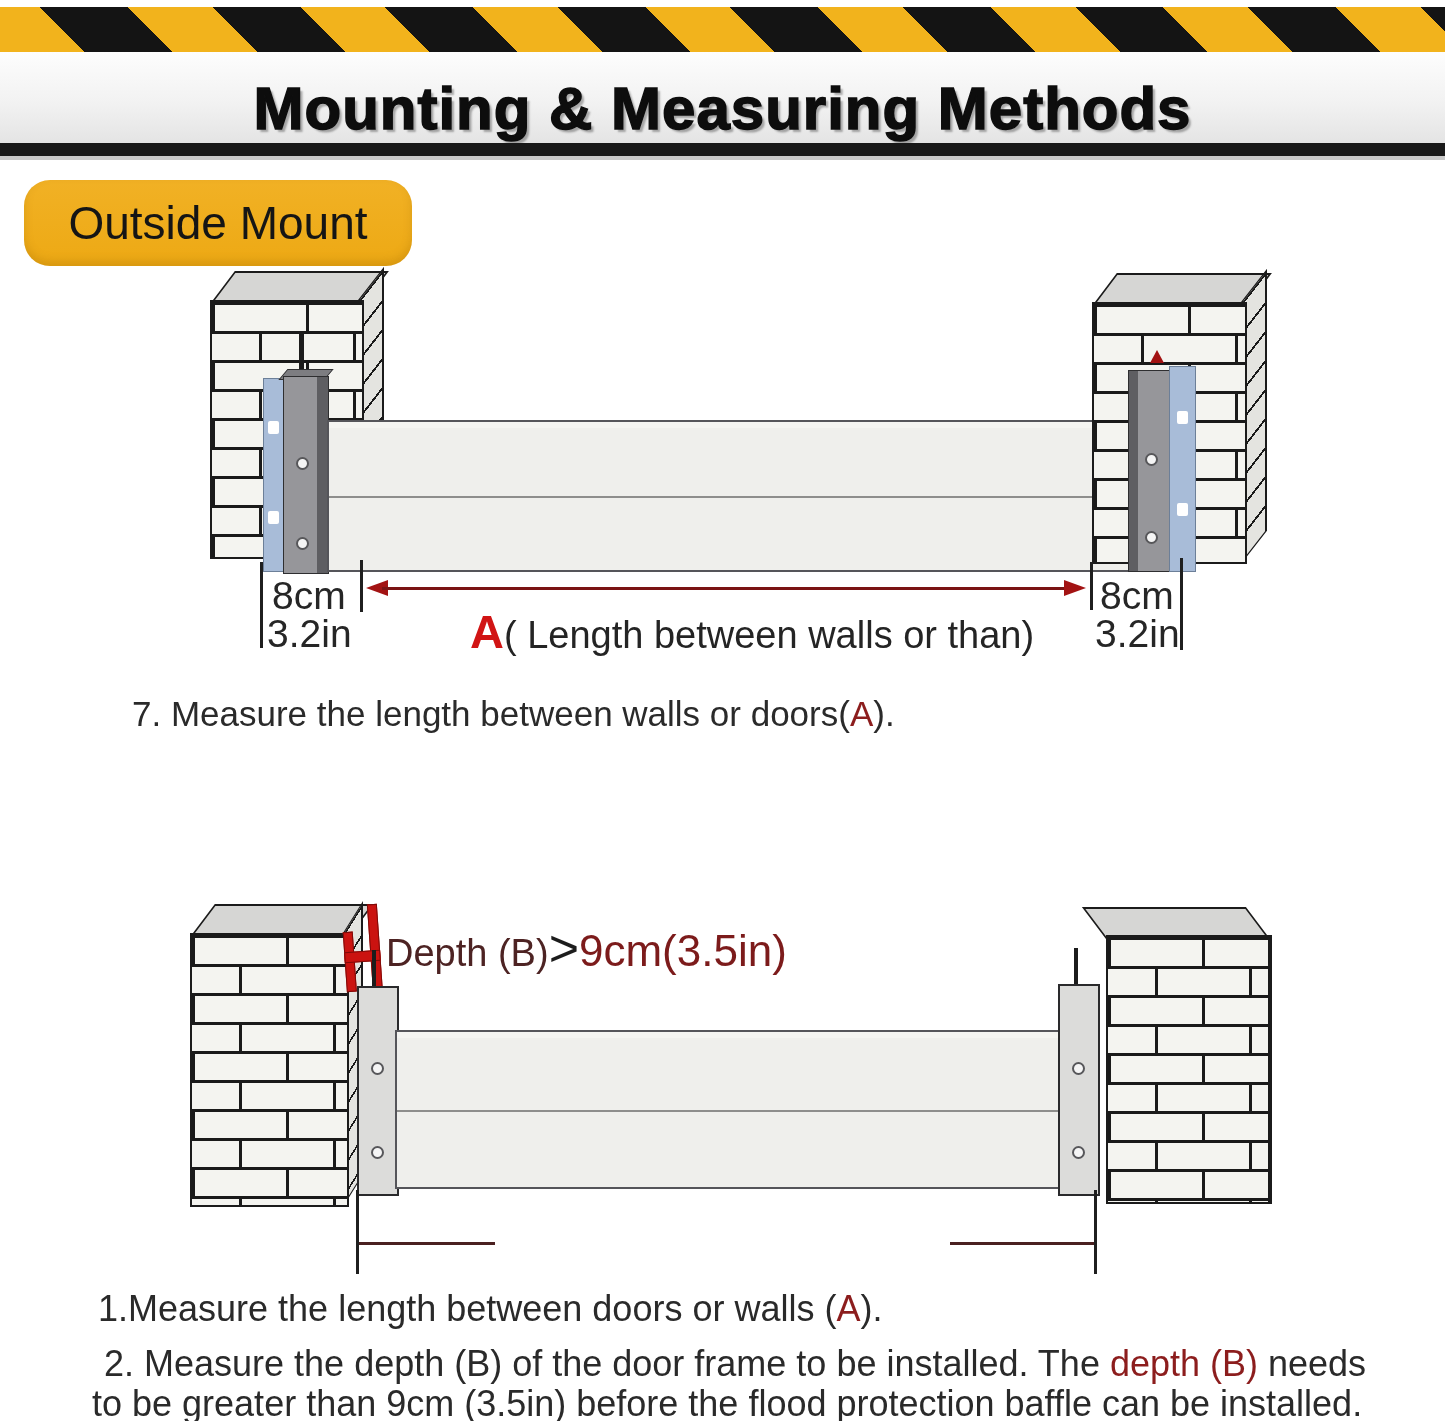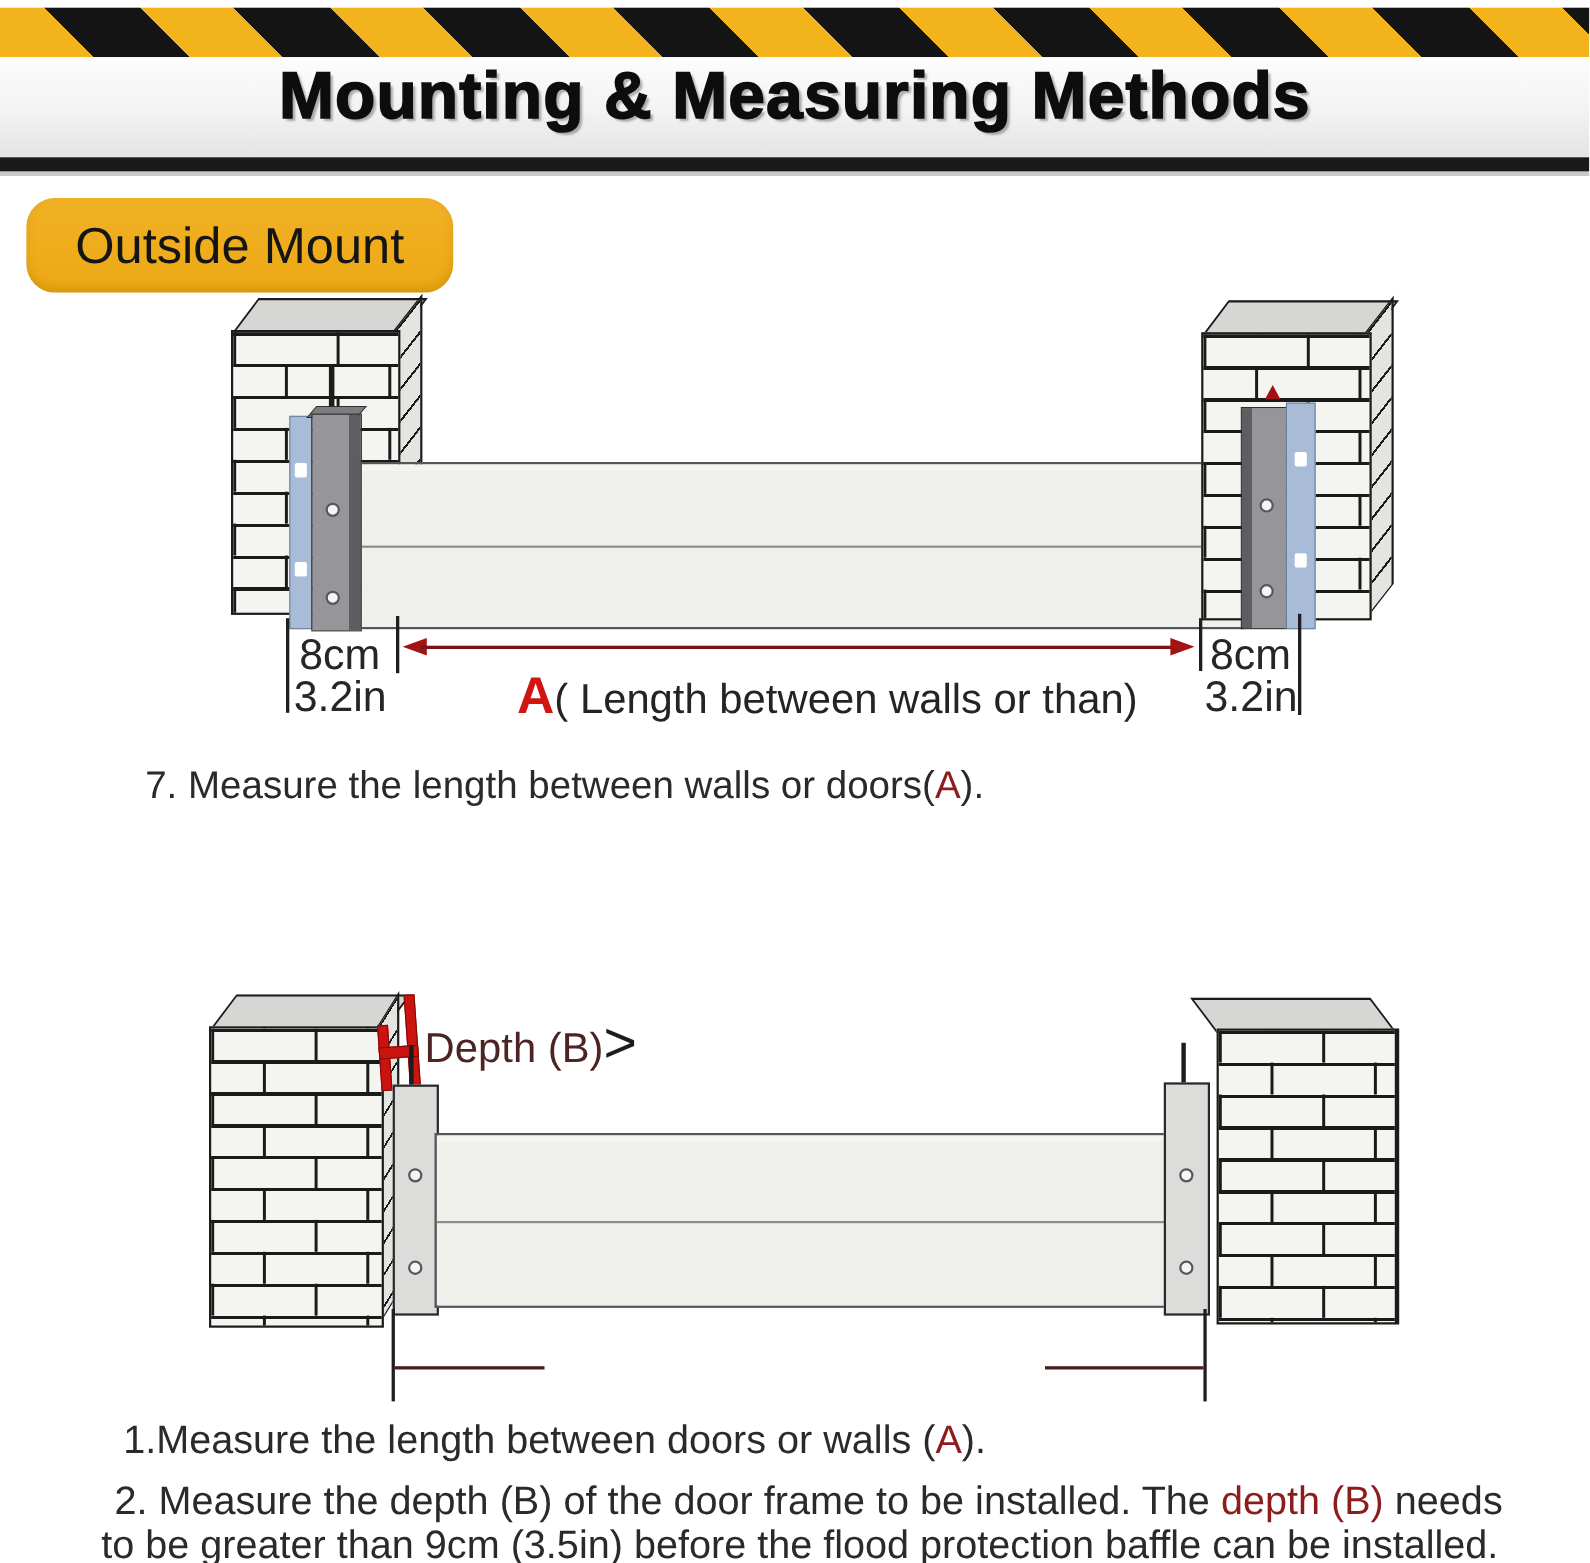--- a/index.html
+++ b/index.html
@@ -9,21 +9,21 @@
   }
   .abs{position:absolute;}
   
   .stripes{
     left:0;top:7px;width:1445px;height:45px;
     background:repeating-linear-gradient(45deg,#f2b31c 0 60px,#141414 60px 122px);
   }
   .title-band{
     left:0;top:52px;width:1445px;height:91px;
     background:linear-gradient(180deg,#fdfdfd 0%,#f2f2f2 55%,#e4e4e4 100%);
-    display:flex;align-items:flex-start;justify-content:center;
+    display:flex;align-items:flex-end;justify-content:center;
   }
   .title{
     font-size:60px;font-weight:700;color:#0d0d0d;letter-spacing:1px;
     -webkit-text-stroke:1.5px #0d0d0d;
     text-shadow:3px 3px 2px rgba(0,0,0,0.30);
     white-space:nowrap;
   }
   .black-bar{left:0;top:143px;width:1445px;height:13px;background:#191919;}
   .gray-line{left:0;top:156px;width:1445px;height:4px;background:#c9c9c9;}
   
@@ -168,20 +168,21 @@
 
   <div class="abs hmark" style="left:342px;top:905px;width:40px;height:90px;transform:rotate(-4deg);">
     <div style="left:2px;top:26px;width:8px;height:58px;"></div>
     <div style="left:28px;top:0;width:8px;height:84px;"></div>
     <div style="left:2px;top:46px;width:34px;height:9px;"></div>
   </div>
 
   <div class="abs" style="left:386px;top:918px;display:flex;align-items:baseline;">
     <span class="depth-l">Depth (B) </span>
     <span class="depth-gt">&gt;</span>
+    <span class="depth-v">9cm(3.5in)</span>
   </div>
 
   <div class="abs joint" style="left:372px;top:950px;width:4px;height:38px;"></div>
   <div class="abs channel-light" style="left:357px;top:986px;width:38px;height:206px;">
     <div class="hole" style="left:12px;top:74px;"></div>
     <div class="hole" style="left:12px;top:158px;"></div>
   </div>
 
   <div class="abs barrier" style="left:395px;top:1030px;width:665px;height:155px;">
     <div class="divider"></div>
@@ -193,21 +194,21 @@
     <div class="hole" style="left:12px;top:160px;"></div>
   </div>
   <div class="abs topface" style="left:1106px;top:907px;width:160px;height:28px;transform:skewX(37deg);transform-origin:bottom left;"></div>
   <div class="abs brickF" style="left:1106px;top:935px;width:160px;height:265px;border-right:4px solid #1b1b1b;"></div>
 
   <div class="abs tick" style="left:356px;top:1190px;height:84px;"></div>
   <div class="abs redline" style="left:359px;top:1242px;width:136px;"></div>
   <div class="abs redline" style="left:950px;top:1242px;width:144px;"></div>
   <div class="abs tick" style="left:1094px;top:1190px;height:84px;"></div>
 
-  <div class="abs bstep" style="left:112px;top:1288px;text-align:center;">
+  <div class="abs bstep" style="left:98px;top:1288px;text-align:center;">
     <span>1.Measure the length between doors or walls (</span><span class="red">A</span><span>).</span>
   </div>
   <div class="abs bpara" style="left:92px;top:1344px;">
     <span style="padding-left:12px;">2. Measure the depth (B) of the door frame to be installed. The </span><span class="red">depth (B)</span><span> needs</span><br>
     <span>to be greater than 9cm (3.5in) before the flood protection baffle can be installed.</span>
   </div>
 
 </div>
 
 </body></html>

